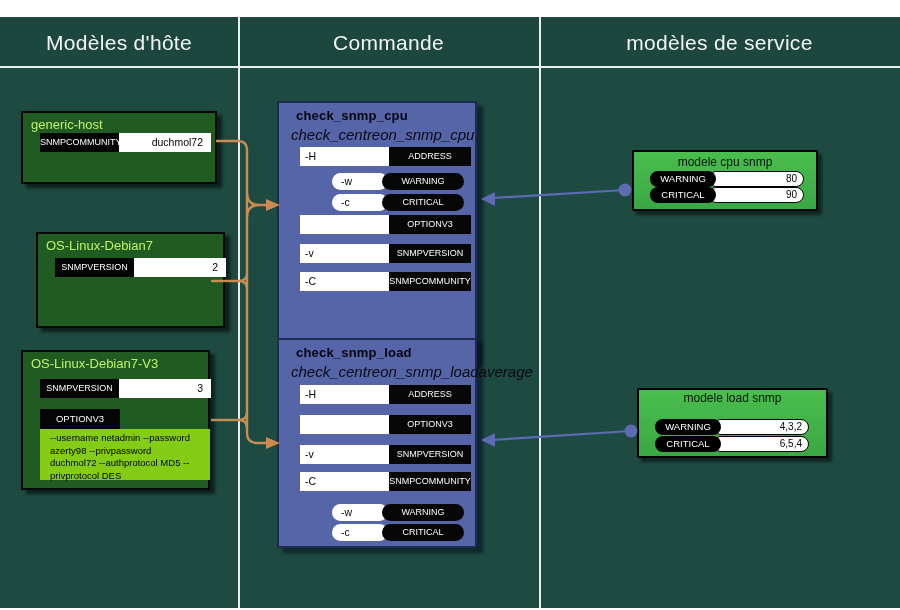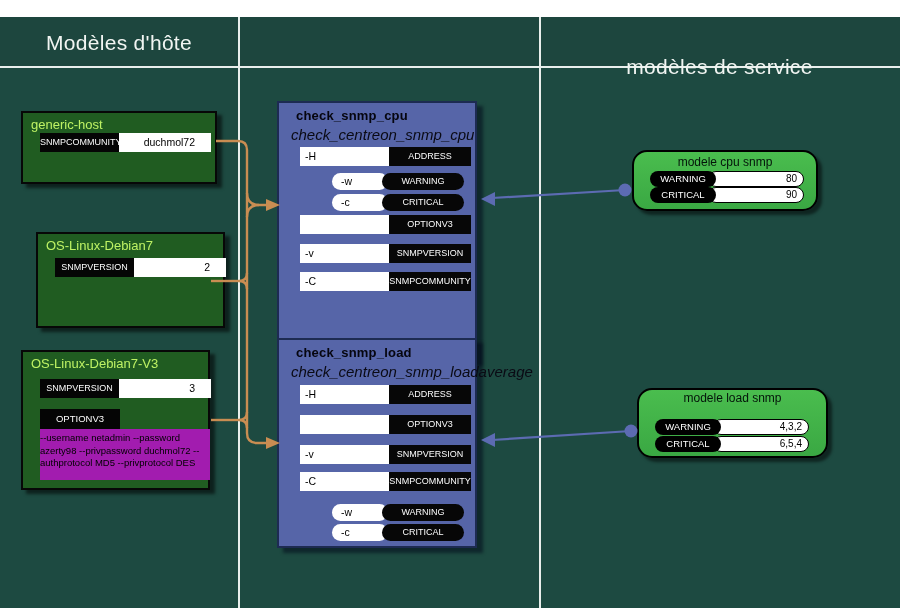--- a/index.html
+++ b/index.html
@@ -8,56 +8,57 @@
   .board{position:absolute;left:0;top:17px;width:900px;height:591px;background:#1d4a41;}
   .header-band{position:absolute;left:0;top:17px;width:900px;height:49px;background:#1d463e;border-bottom:2px solid #e9efec;}
   .vdivider{position:absolute;top:17px;width:2px;height:591px;background:#e9efec;}
   .hdr{position:absolute;top:28px;height:30px;color:#f1f5f2;font-size:21px;text-align:center;line-height:30px;letter-spacing:.3px;}
 
   
   .hostbox{position:absolute;background:#205c21;border:2px solid #070707;box-shadow:5px 4px 3px rgba(0,0,0,.55);box-sizing:border-box;}
   .hostbox .htitle{position:absolute;left:8px;top:4px;color:#bef264;font-size:13px;}
   .hrow{position:absolute;left:17px;display:flex;}
   .hrow .hlabel{width:79px;height:19px;background:#050505;color:#fdfdfd;font-size:9px;line-height:19px;text-align:center;}
-  .hrow .hvalue{width:92px;height:19px;background:#ffffff;color:#000;font-size:10.5px;line-height:19px;text-align:right;padding-right:16px;box-sizing:border-box;}
+  .hrow .hvalue{width:92px;height:19px;background:#ffffff;color:#000;font-size:10.5px;line-height:19px;text-align:right;padding-right:8px;box-sizing:border-box;}
   .optlabel{position:absolute;left:17px;width:80px;height:20px;background:#050505;color:#fdfdfd;font-size:9.5px;line-height:20px;text-align:center;}
-  .opttext{position:absolute;left:17px;width:170px;height:51px;background:#a21caf;color:#000;font-size:9.5px;line-height:1.32;padding:3px 0;box-sizing:border-box;}
+  .opttext{position:absolute;left:17px;width:170px;height:51px;background:#84cc16;color:#000;font-size:9.5px;line-height:1.32;padding:3px 10px;box-sizing:border-box;}
 
   
   .cmdbox{position:absolute;width:200px;background:#5665a8;border:2px solid #1d2b52;box-shadow:6px 5px 3px rgba(2,6,24,.5);box-sizing:border-box;}
   .cmdbox .ctitle{position:absolute;left:17px;top:5px;color:#05050e;font-size:13px;font-weight:bold;letter-spacing:.2px;}
   .cmdbox .csub{position:absolute;left:12px;top:23px;color:#0a0a14;font-size:15px;font-style:italic;}
   .crow{position:absolute;left:21px;display:flex;}
   .crow .cflag{width:89px;height:19px;background:#ffffff;color:#000;font-size:10.5px;line-height:19px;padding-left:5px;box-sizing:border-box;}
   .crow .cmacro{width:82px;height:19px;background:#070707;color:#fdfdfd;font-size:9px;line-height:19px;text-align:center;}
   .crow.pill{left:53px;}
   .crow.pill .cflag{width:56px;height:17px;border-radius:9px;line-height:17px;padding-left:9px;}
   .crow.pill .cmacro{width:82px;height:17px;border-radius:9px;line-height:17px;margin-left:-6px;}
 
   
-  .svcbox{position:absolute;background:linear-gradient(#4abd4e,#3aa843);border:2px solid #000;border-radius:15px;box-shadow:4px 4px 3px rgba(0,0,0,.5);box-sizing:border-box;}
+  .svcbox{position:absolute;background:linear-gradient(#4abd4e,#3aa843);border:2px solid #000;border-radius:2px;box-shadow:4px 4px 3px rgba(0,0,0,.5);box-sizing:border-box;}
   .svcbox .stitle{position:absolute;left:0;width:100%;text-align:center;color:#04140a;font-size:12px;}
   .srow{position:absolute;left:16px;display:flex;}
   .srow .slabel{width:66px;height:16px;background:#000;color:#fff;border-radius:8px;font-size:9.5px;line-height:16px;text-align:center;position:relative;z-index:2;}
   .srow .sval{width:96px;height:16px;background:#fff;color:#000;border:1px solid #000;border-radius:8px;margin-left:-8px;font-size:10px;line-height:14px;text-align:right;padding-right:6px;box-sizing:border-box;}
 
   .connectors{position:absolute;left:0;top:0;width:900px;height:610px;pointer-events:none;}
   .strip-bottom{position:absolute;left:0;top:608px;width:900px;height:2px;background:#ffffff;}
 </style>
 </head>
 <body>
 
 <div class="stage">
   <div class="board"></div>
   <div class="header-band"></div>
   <div class="vdivider" style="left:238px;"></div>
   <div class="vdivider" style="left:539px;"></div>
 
   <div class="hdr" style="left:0;width:238px;">Modèles d'hôte</div>
-  <div class="hdr" style="left:539px;width:361px;margin-top:24px;">modèles de service</div>
+  <div class="hdr" style="left:238px;width:301px;">Commande</div>
+  <div class="hdr" style="left:539px;width:361px;">modèles de service</div>
 
   <div class="hostbox" style="left:21px;top:111px;width:196px;height:73px;">
     <div class="htitle">generic-host</div>
     <div class="hrow" style="top:20px;">
       <span class="hlabel">SNMPCOMMUNITY</span>
       <span class="hvalue">duchmol72</span>
     </div>
   </div>
 
   <div class="hostbox" style="left:36px;top:232px;width:189px;height:96px;">

